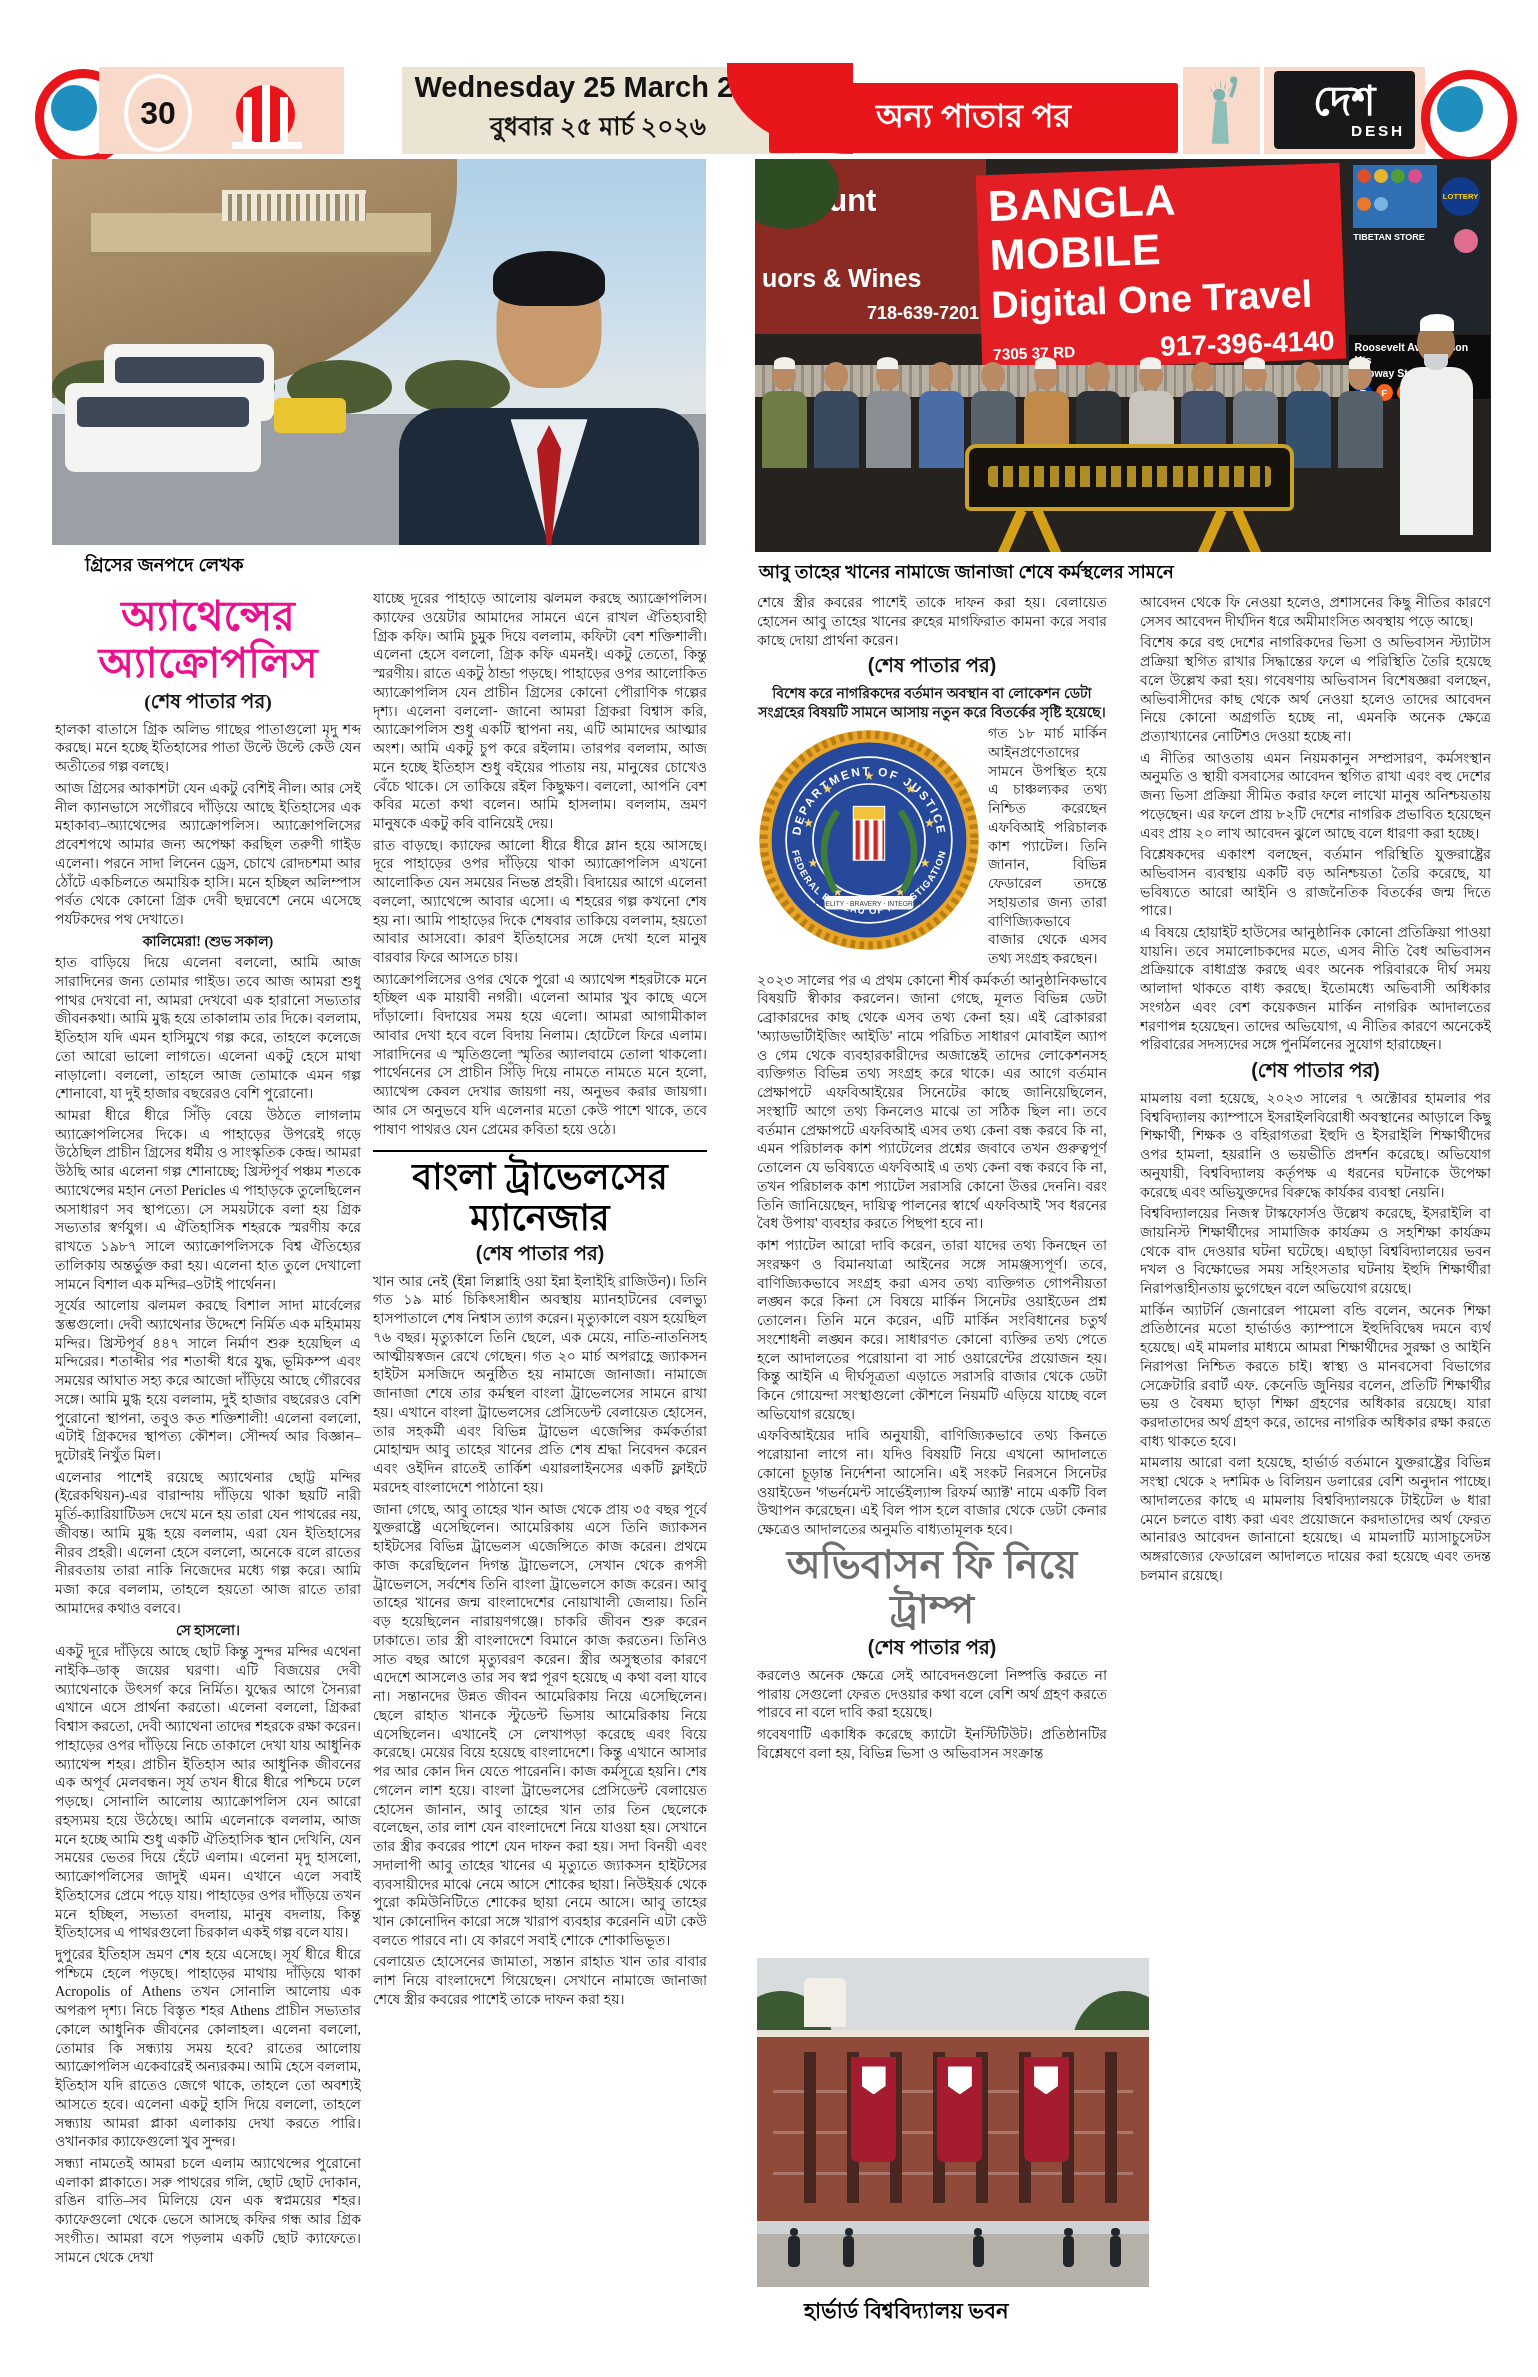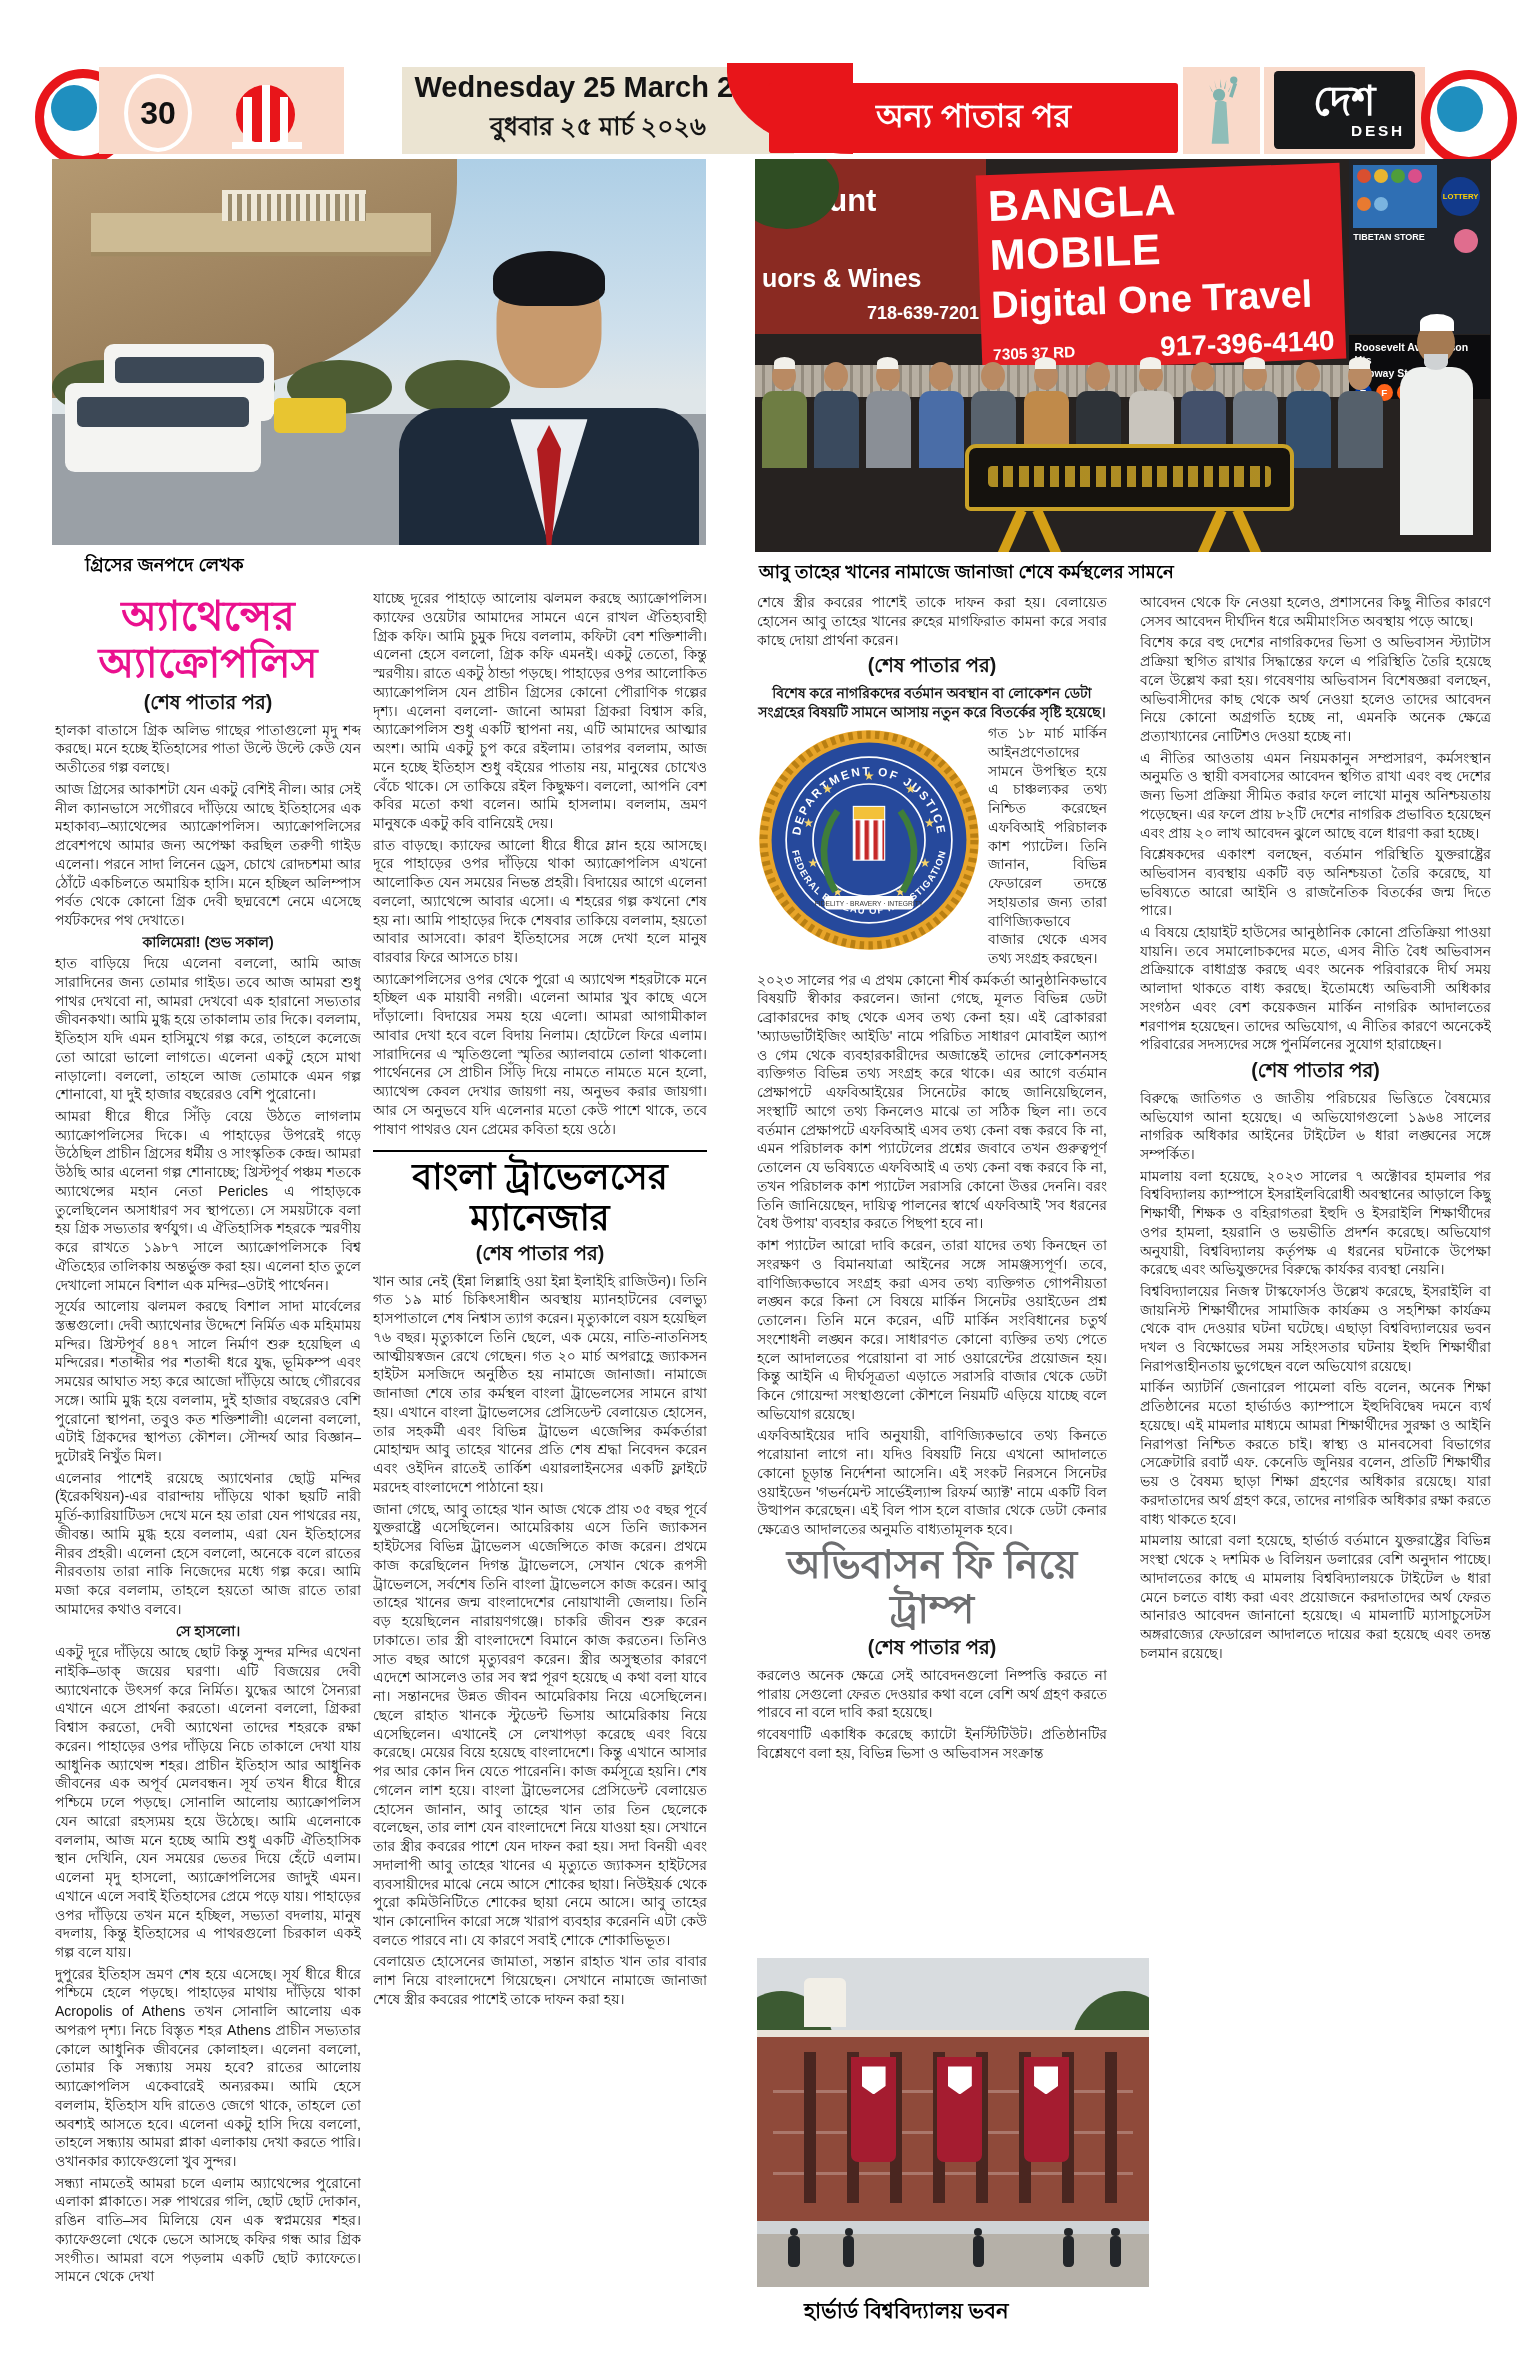--- a/index.html
+++ b/index.html
@@ -324,21 +324,21 @@
         </div>
       <div class="leg" style="left:42px;transform:rotate(24deg)"></div>
       <div class="leg" style="left:77px;transform:rotate(-24deg)"></div>
       <div class="leg" style="right:77px;transform:rotate(24deg)"></div>
       <div class="leg" style="right:42px;transform:rotate(-24deg)"></div>
     </div>
     <div class="leaves"></div>
   </div>
   <div class="caption" style="left:759px;top:558px;">আবু তাহের খানের নামাজে জানাজা শেষে কর্মস্থলের সামনে</div>
 
-  <div class="col" style="left:55px;top:589px;width:306px;height:1762px;">
+  <div class="col" style="left:55px;top:589px;width:306px;height:1762px;font-family:Liberation Serif, serif;">
     <div class="headline h-magenta">অ্যাথেন্সের অ্যাক্রোপলিস</div>
     <div class="subhead">(শেষ পাতার পর)</div>
     <p>হালকা বাতাসে গ্রিক অলিভ গাছের পাতাগুলো মৃদু শব্দ করছে। মনে হচ্ছে ইতিহাসের পাতা উল্টে উল্টে কেউ যেন অতীতের গল্প বলছে।</p>
     <p>আজ গ্রিসের আকাশটা যেন একটু বেশিই নীল। আর সেই নীল ক্যানভাসে সগৌরবে দাঁড়িয়ে আছে ইতিহাসের এক মহাকাব্য–অ্যাথেন্সের অ্যাক্রোপলিস। অ্যাক্রোপলিসের প্রবেশপথে আমার জন্য অপেক্ষা করছিল তরুণী গাইড এলেনা। পরনে সাদা লিনেন ড্রেস, চোখে রোদচশমা আর ঠোঁটে একচিলতে অমায়িক হাসি। মনে হচ্ছিল অলিম্পাস পর্বত থেকে কোনো গ্রিক দেবী ছদ্মবেশে নেমে এসেছে পর্যটকদের পথ দেখাতে।</p>
     <p class="inline-head">কালিমেরা! (শুভ সকাল)</p>
     <p>হাত বাড়িয়ে দিয়ে এলেনা বললো, আমি আজ সারাদিনের জন্য তোমার গাইড। তবে আজ আমরা শুধু পাথর দেখবো না, আমরা দেখবো এক হারানো সভ্যতার জীবনকথা। আমি মুগ্ধ হয়ে তাকালাম তার দিকে। বললাম, ইতিহাস যদি এমন হাসিমুখে গল্প করে, তাহলে কলেজে তো আরো ভালো লাগতে। এলেনা একটু হেসে মাথা নাড়ালো। বললো, তাহলে আজ তোমাকে এমন গল্প শোনাবো, যা দুই হাজার বছরেরও বেশি পুরোনো।</p>
     <p>আমরা ধীরে ধীরে সিঁড়ি বেয়ে উঠতে লাগলাম অ্যাক্রোপলিসের দিকে। এ পাহাড়ের উপরেই গড়ে উঠেছিল প্রাচীন গ্রিসের ধর্মীয় ও সাংস্কৃতিক কেন্দ্র। আমরা উঠছি আর এলেনা গল্প শোনাচ্ছে; খ্রিস্টপূর্ব পঞ্চম শতকে অ্যাথেন্সের মহান নেতা Pericles এ পাহাড়কে তুলেছিলেন অসাধারণ সব স্থাপত্যে। সে সময়টাকে বলা হয় গ্রিক সভ্যতার স্বর্ণযুগ। এ ঐতিহাসিক শহরকে স্মরণীয় করে রাখতে ১৯৮৭ সালে অ্যাক্রোপলিসকে বিশ্ব ঐতিহ্যের তালিকায় অন্তর্ভুক্ত করা হয়। এলেনা হাত তুলে দেখালো সামনে বিশাল এক মন্দির–ওটাই পার্থেনন।</p>
     <p>সূর্যের আলোয় ঝলমল করছে বিশাল সাদা মার্বেলের স্তম্ভগুলো। দেবী অ্যাথেনার উদ্দেশে নির্মিত এক মহিমাময় মন্দির। খ্রিস্টপূর্ব ৪৪৭ সালে নির্মাণ শুরু হয়েছিল এ মন্দিরের। শতাব্দীর পর শতাব্দী ধরে যুদ্ধ, ভূমিকম্প এবং সময়ের আঘাত সহ্য করে আজো দাঁড়িয়ে আছে গৌরবের সঙ্গে। আমি মুগ্ধ হয়ে বললাম, দুই হাজার বছরেরও বেশি পুরোনো স্থাপনা, তবুও কত শক্তিশালী! এলেনা বললো, এটাই গ্রিকদের স্থাপত্য কৌশল। সৌন্দর্য আর বিজ্ঞান–দুটোরই নিখুঁত মিল।</p>
     <p>এলেনার পাশেই রয়েছে অ্যাথেনার ছোট্ট মন্দির (ইরেকথিয়ন)-এর বারান্দায় দাঁড়িয়ে থাকা ছয়টি নারী মূর্তি-ক্যারিয়াটিডস দেখে মনে হয় তারা যেন পাথরের নয়, জীবন্ত। আমি মুগ্ধ হয়ে বললাম, এরা যেন ইতিহাসের নীরব প্রহরী। এলেনা হেসে বললো, অনেকে বলে রাতের নীরবতায় তারা নাকি নিজেদের মধ্যে গল্প করে। আমি মজা করে বললাম, তাহলে হয়তো আজ রাতে তারা আমাদের কথাও বলবে।</p>
     <p class="inline-head">সে হাসলো।</p>
@@ -437,21 +437,20 @@
   </div>
   <div class="caption" style="left:804px;top:2295px;font-size:21px;">হার্ভার্ড বিশ্ববিদ্যালয় ভবন</div>
 
   <div class="col" style="left:1140px;top:593px;width:351px;height:1762px;">
     <p>আবেদন থেকে ফি নেওয়া হলেও, প্রশাসনের কিছু নীতির কারণে সেসব আবেদন দীর্ঘদিন ধরে অমীমাংসিত অবস্থায় পড়ে আছে।</p>
     <p>বিশেষ করে বহু দেশের নাগরিকদের ভিসা ও অভিবাসন স্ট্যাটাস প্রক্রিয়া স্থগিত রাখার সিদ্ধান্তের ফলে এ পরিস্থিতি তৈরি হয়েছে বলে উল্লেখ করা হয়। গবেষণায় অভিবাসন বিশেষজ্ঞরা বলছেন, অভিবাসীদের কাছ থেকে অর্থ নেওয়া হলেও তাদের আবেদন নিয়ে কোনো অগ্রগতি হচ্ছে না, এমনকি অনেক ক্ষেত্রে প্রত্যাখ্যানের নোটিশও দেওয়া হচ্ছে না।</p>
     <p>এ নীতির আওতায় এমন নিয়মকানুন সম্প্রসারণ, কর্মসংস্থান অনুমতি ও স্থায়ী বসবাসের আবেদন স্থগিত রাখা এবং বহু দেশের জন্য ভিসা প্রক্রিয়া সীমিত করার ফলে লাখো মানুষ অনিশ্চয়তায় পড়েছেন। এর ফলে প্রায় ৮২টি দেশের নাগরিক প্রভাবিত হয়েছেন এবং প্রায় ২০ লাখ আবেদন ঝুলে আছে বলে ধারণা করা হচ্ছে।</p>
     <p>বিশ্লেষকদের একাংশ বলছেন, বর্তমান পরিস্থিতি যুক্তরাষ্ট্রের অভিবাসন ব্যবস্থায় একটি বড় অনিশ্চয়তা তৈরি করেছে, যা ভবিষ্যতে আরো আইনি ও রাজনৈতিক বিতর্কের জন্ম দিতে পারে।</p>
     <p>এ বিষয়ে হোয়াইট হাউসের আনুষ্ঠানিক কোনো প্রতিক্রিয়া পাওয়া যায়নি। তবে সমালোচকদের মতে, এসব নীতি বৈধ অভিবাসন প্রক্রিয়াকে বাধাগ্রস্ত করছে এবং অনেক পরিবারকে দীর্ঘ সময় আলাদা থাকতে বাধ্য করছে। ইতোমধ্যে অভিবাসী অধিকার সংগঠন এবং বেশ কয়েকজন মার্কিন নাগরিক আদালতের শরণাপন্ন হয়েছেন। তাদের অভিযোগ, এ নীতির কারণে অনেকেই পরিবারের সদস্যদের সঙ্গে পুনর্মিলনের সুযোগ হারাচ্ছেন।</p>
     <div class="subhead">(শেষ পাতার পর)</div>
-    <p>বিরুদ্ধে জাতিগত ও জাতীয় পরিচয়ের ভিত্তিতে বৈষম্যের অভিযোগ আনা হয়েছে। এ অভিযোগগুলো ১৯৬৪ সালের নাগরিক অধিকার আইনের টাইটেল ৬ ধারা লঙ্ঘনের সঙ্গে সম্পর্কিত।</p>
     <p>মামলায় বলা হয়েছে, ২০২৩ সালের ৭ অক্টোবর হামলার পর বিশ্ববিদ্যালয় ক্যাম্পাসে ইসরাইলবিরোধী অবস্থানের আড়ালে কিছু শিক্ষার্থী, শিক্ষক ও বহিরাগতরা ইহুদি ও ইসরাইলি শিক্ষার্থীদের ওপর হামলা, হয়রানি ও ভয়ভীতি প্রদর্শন করেছে। অভিযোগ অনুযায়ী, বিশ্ববিদ্যালয় কর্তৃপক্ষ এ ধরনের ঘটনাকে উপেক্ষা করেছে এবং অভিযুক্তদের বিরুদ্ধে কার্যকর ব্যবস্থা নেয়নি।</p>
     <p>বিশ্ববিদ্যালয়ের নিজস্ব টাস্কফোর্সও উল্লেখ করেছে, ইসরাইলি বা জায়নিস্ট শিক্ষার্থীদের সামাজিক কার্যক্রম ও সহশিক্ষা কার্যক্রম থেকে বাদ দেওয়ার ঘটনা ঘটেছে। এছাড়া বিশ্ববিদ্যালয়ের ভবন দখল ও বিক্ষোভের সময় সহিংসতার ঘটনায় ইহুদি শিক্ষার্থীরা নিরাপত্তাহীনতায় ভুগেছেন বলে অভিযোগ রয়েছে।</p>
     <p>মার্কিন অ্যাটর্নি জেনারেল পামেলা বন্ডি বলেন, অনেক শিক্ষা প্রতিষ্ঠানের মতো হার্ভার্ডও ক্যাম্পাসে ইহুদিবিদ্বেষ দমনে ব্যর্থ হয়েছে। এই মামলার মাধ্যমে আমরা শিক্ষার্থীদের সুরক্ষা ও আইনি নিরাপত্তা নিশ্চিত করতে চাই। স্বাস্থ্য ও মানবসেবা বিভাগের সেক্রেটারি রবার্ট এফ. কেনেডি জুনিয়র বলেন, প্রতিটি শিক্ষার্থীর ভয় ও বৈষম্য ছাড়া শিক্ষা গ্রহণের অধিকার রয়েছে। যারা করদাতাদের অর্থ গ্রহণ করে, তাদের নাগরিক অধিকার রক্ষা করতে বাধ্য থাকতে হবে।</p>
     <p>মামলায় আরো বলা হয়েছে, হার্ভার্ড বর্তমানে যুক্তরাষ্ট্রের বিভিন্ন সংস্থা থেকে ২ দশমিক ৬ বিলিয়ন ডলারের বেশি অনুদান পাচ্ছে। আদালতের কাছে এ মামলায় বিশ্ববিদ্যালয়কে টাইটেল ৬ ধারা মেনে চলতে বাধ্য করা এবং প্রয়োজনে করদাতাদের অর্থ ফেরত আনারও আবেদন জানানো হয়েছে। এ মামলাটি ম্যাসাচুসেটস অঙ্গরাজ্যের ফেডারেল আদালতে দায়ের করা হয়েছে এবং তদন্ত চলমান রয়েছে।</p>
   </div>
 
 </div>
 
 
 </body></html>

